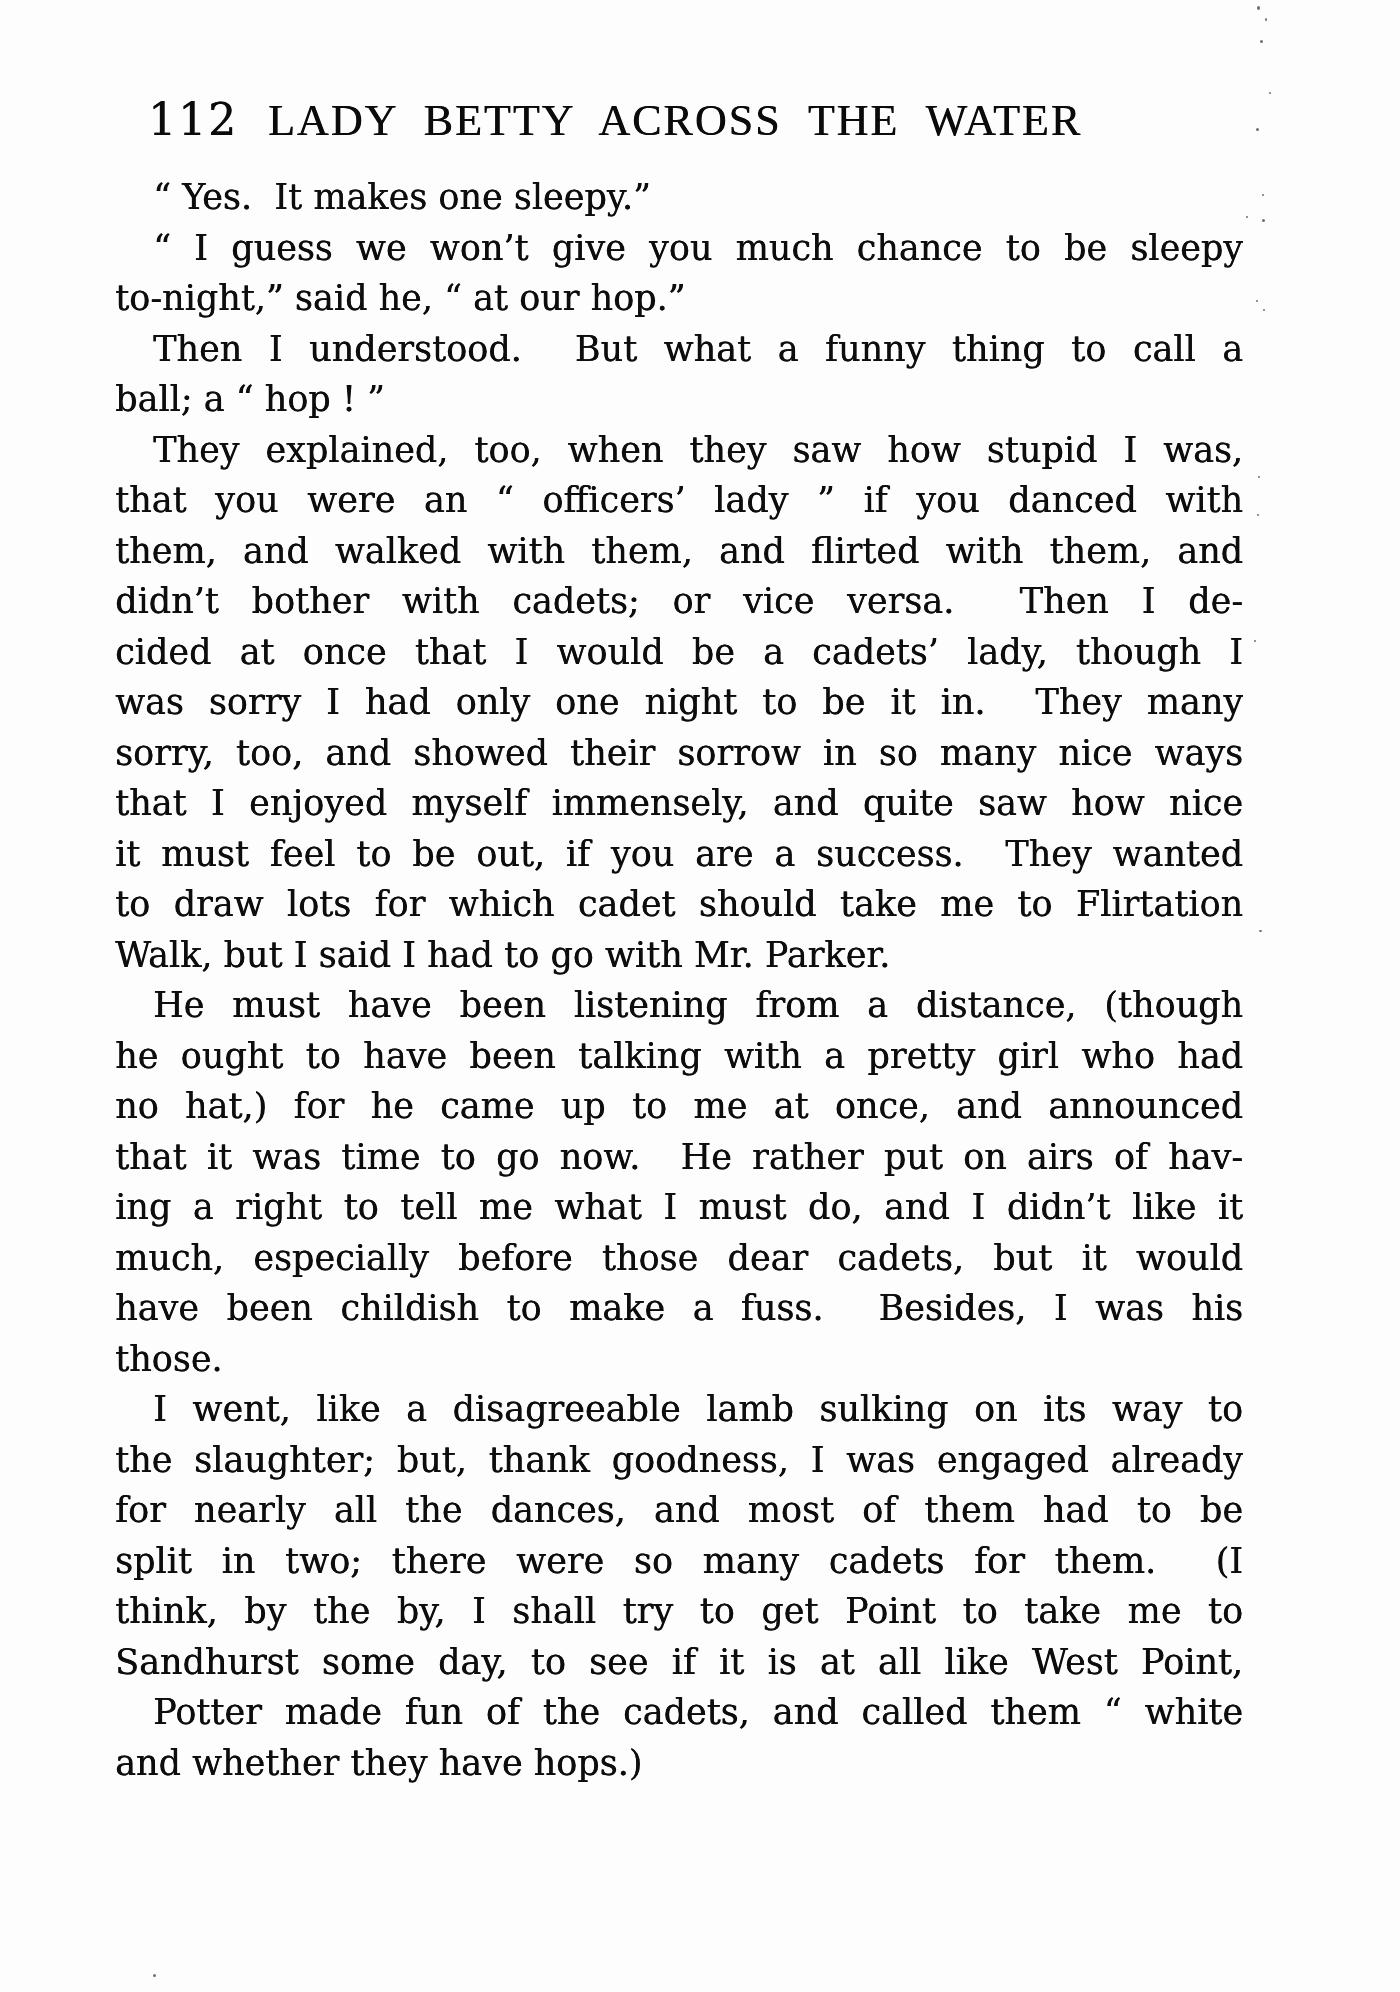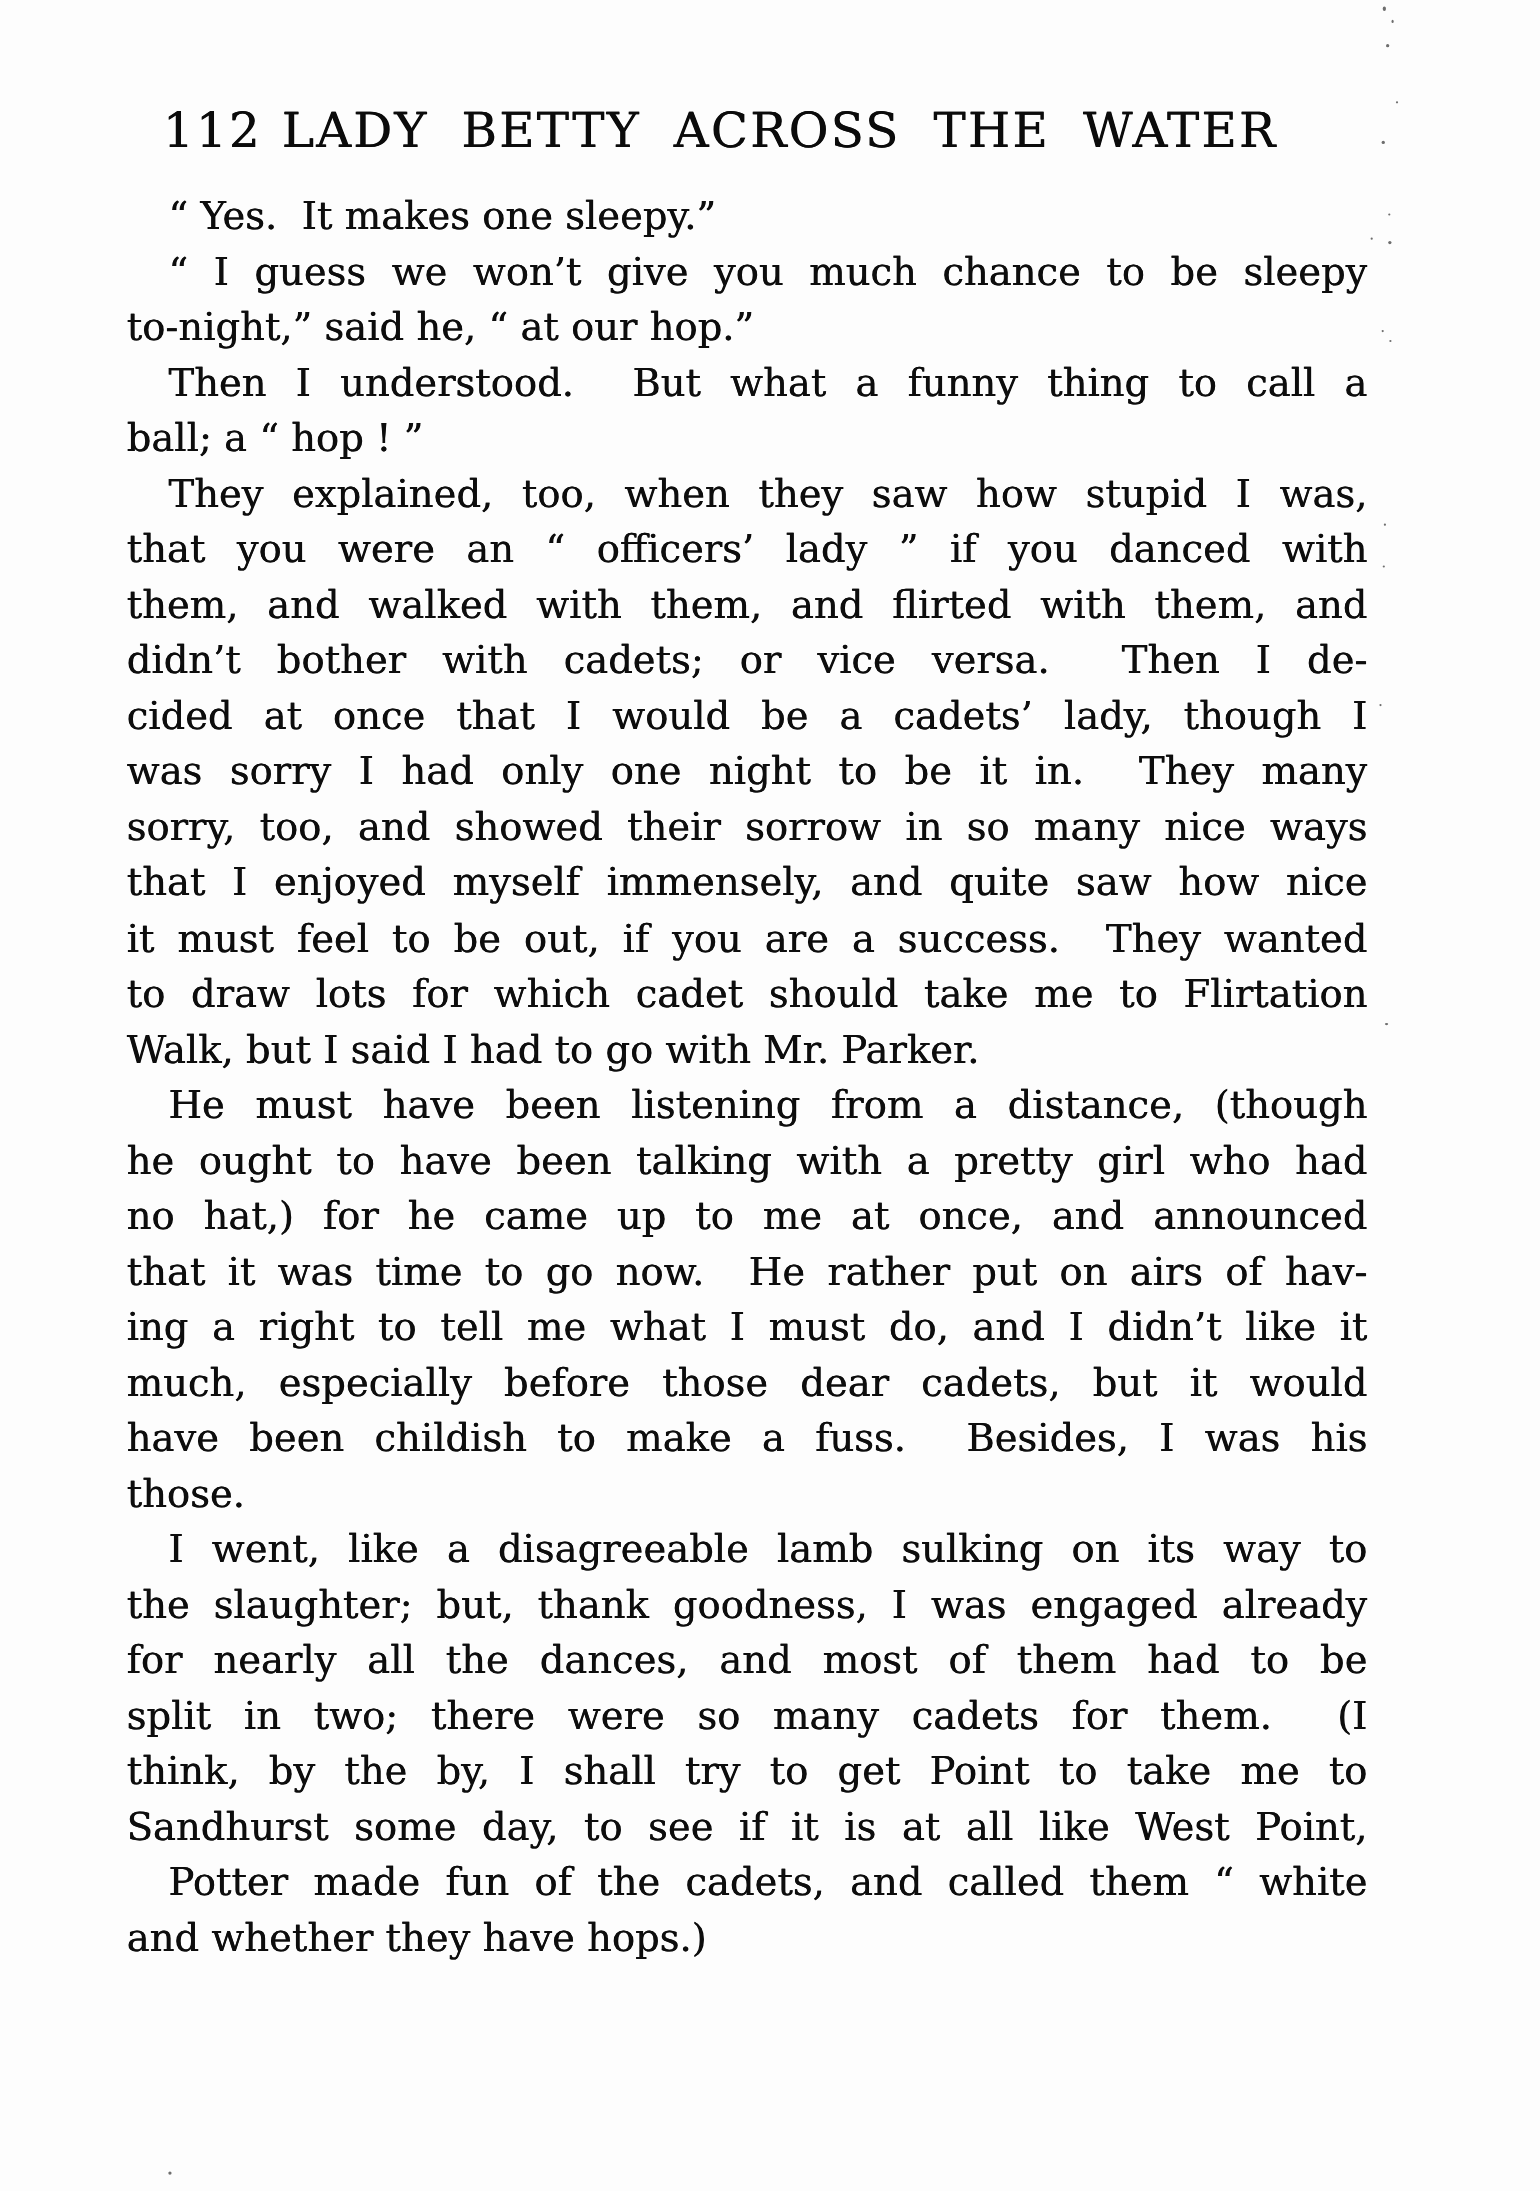--- a/index.html
+++ b/index.html
@@ -14,32 +14,33 @@
     background: #fdfdfd;
     overflow: hidden;
     color: #0c0c0c;
   }
   .running-head {
     position: absolute;
     left: 148px;
     top: 98px;
     display: flex;
     align-items: baseline;
-    gap: 18px;
+    gap: 30px;
     font-family: "DejaVu Serif", serif;
     font-size: 44px;
     line-height: 1;
     font-weight: 500;
     letter-spacing: 2px;
     color: #0b0b0b;
     text-shadow: 0.5px 0 0 currentColor;
     white-space: nowrap;
   }
   .running-head .title {
     word-spacing: 14px;
+    font-family: Liberation Serif, serif;
   }
   .textblock {
     position: absolute;
     left: 115px;
     top: 172px;
     width: 1128px;
     font-family: "DejaVu Serif", serif;
     font-size: 35px;
     color: #0d0d0d;
     text-shadow: 0.4px 0 0 currentColor;

